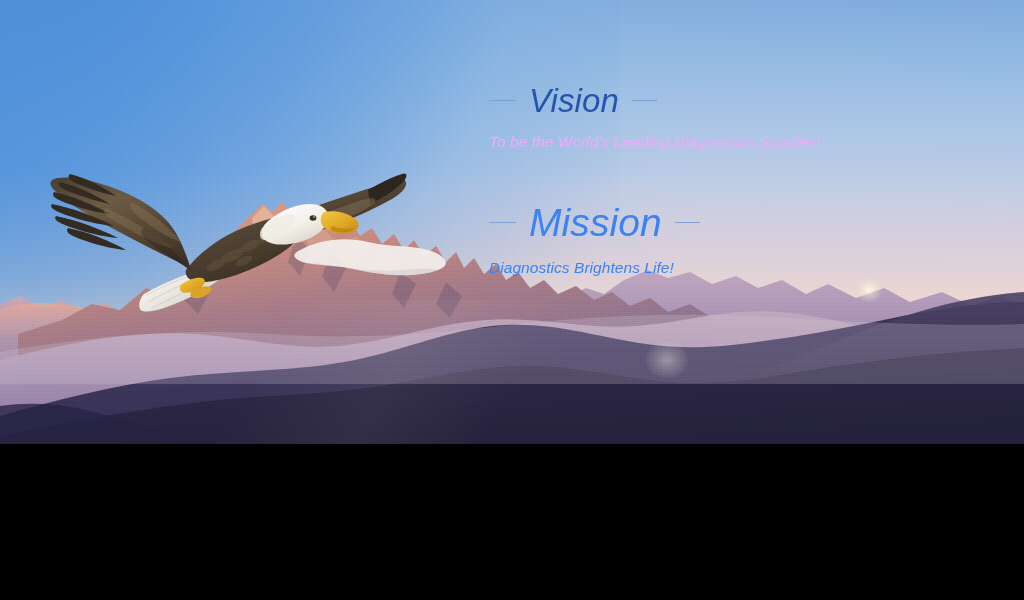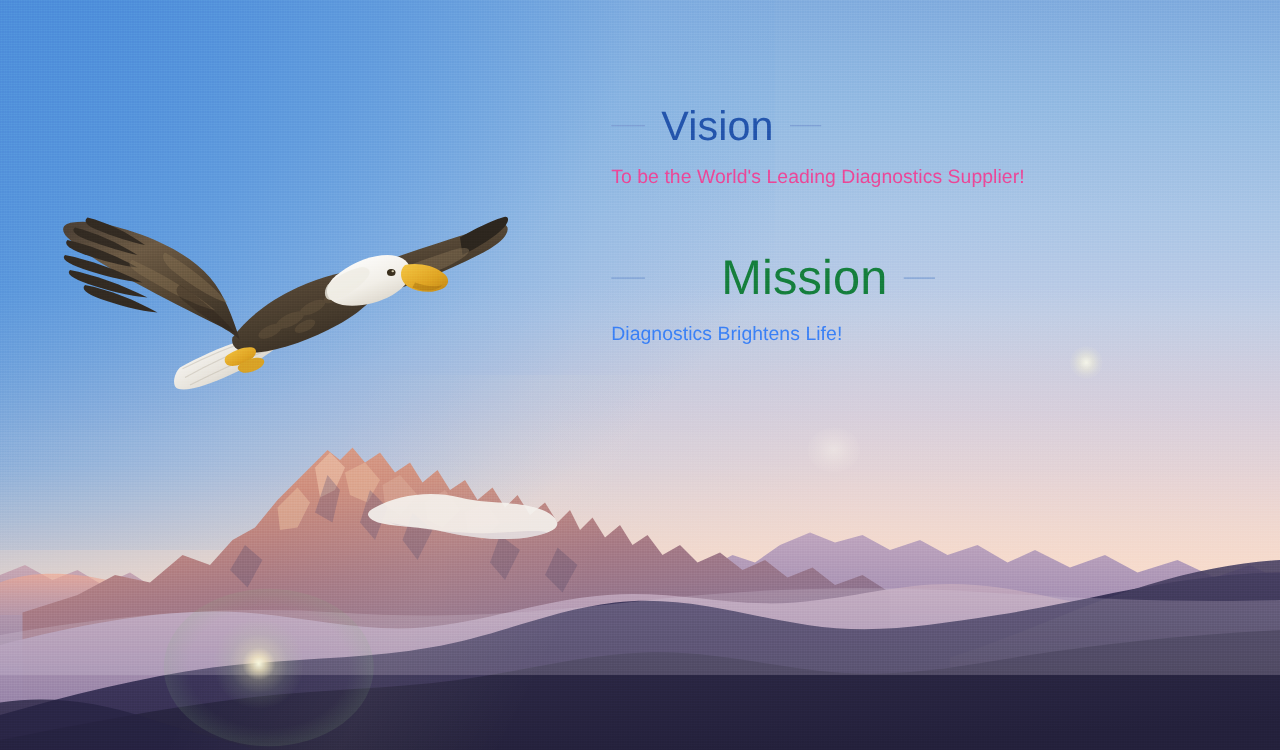--- a/index.html
+++ b/index.html
@@ -8,22 +8,23 @@
   html, body {
     width:1024px; height:600px;
     overflow:hidden;
     background:#000;
     font-family:"Liberation Sans", sans-serif;
   }
 
   
   .banner {
     position:relative;
-    width:1024px; height:600px;
+    width:1024px; height:444px;
     overflow:hidden;
+    font-style:italic;
   }
 
   
   .sky {
     position:absolute; inset:0;
     background:
       
       linear-gradient(to bottom,
         rgba(255,255,255,0) 0%,
         rgba(255,255,255,0) 38%,
@@ -410,27 +411,27 @@
   <div class="flare flare-faint"></div>
 
   <div class="copy">
 
     <div class="block block-vision">
       <div class="headline">
         <span class="rule rule-l" style="background: rgb(126, 159, 212);"></span>
         <span class="headline-text h-vision" style="color: rgb(35, 85, 173);">Vision</span>
         <span class="rule rule-r" style="background: rgb(126, 159, 212);"></span>
       </div>
-      <div class="subline" style="color: #ec4899;">To be the World's Leading Diagnostics Supplier!</div>
+      <div class="subline" style="color: #f0abfc;">To be the World's Leading Diagnostics Supplier!</div>
     </div>
 
     <div class="block block-mission">
       <div class="headline">
         <span class="rule rule-l" style="background: rgb(126, 159, 212);"></span>
-        <span class="headline-text h-mission" style="color: #15803d; margin-left: 48px;">Mission</span>
+        <span class="headline-text h-mission" style="color: #3b82f6;">Mission</span>
         <span class="rule rule-r" style="background: rgb(126, 159, 212);"></span>
       </div>
       <div class="subline" style="color: #3b82f6;">Diagnostics Brightens Life!</div>
     </div>
 
   </div>
 
   <div class="grain"></div>
 </div>
 

